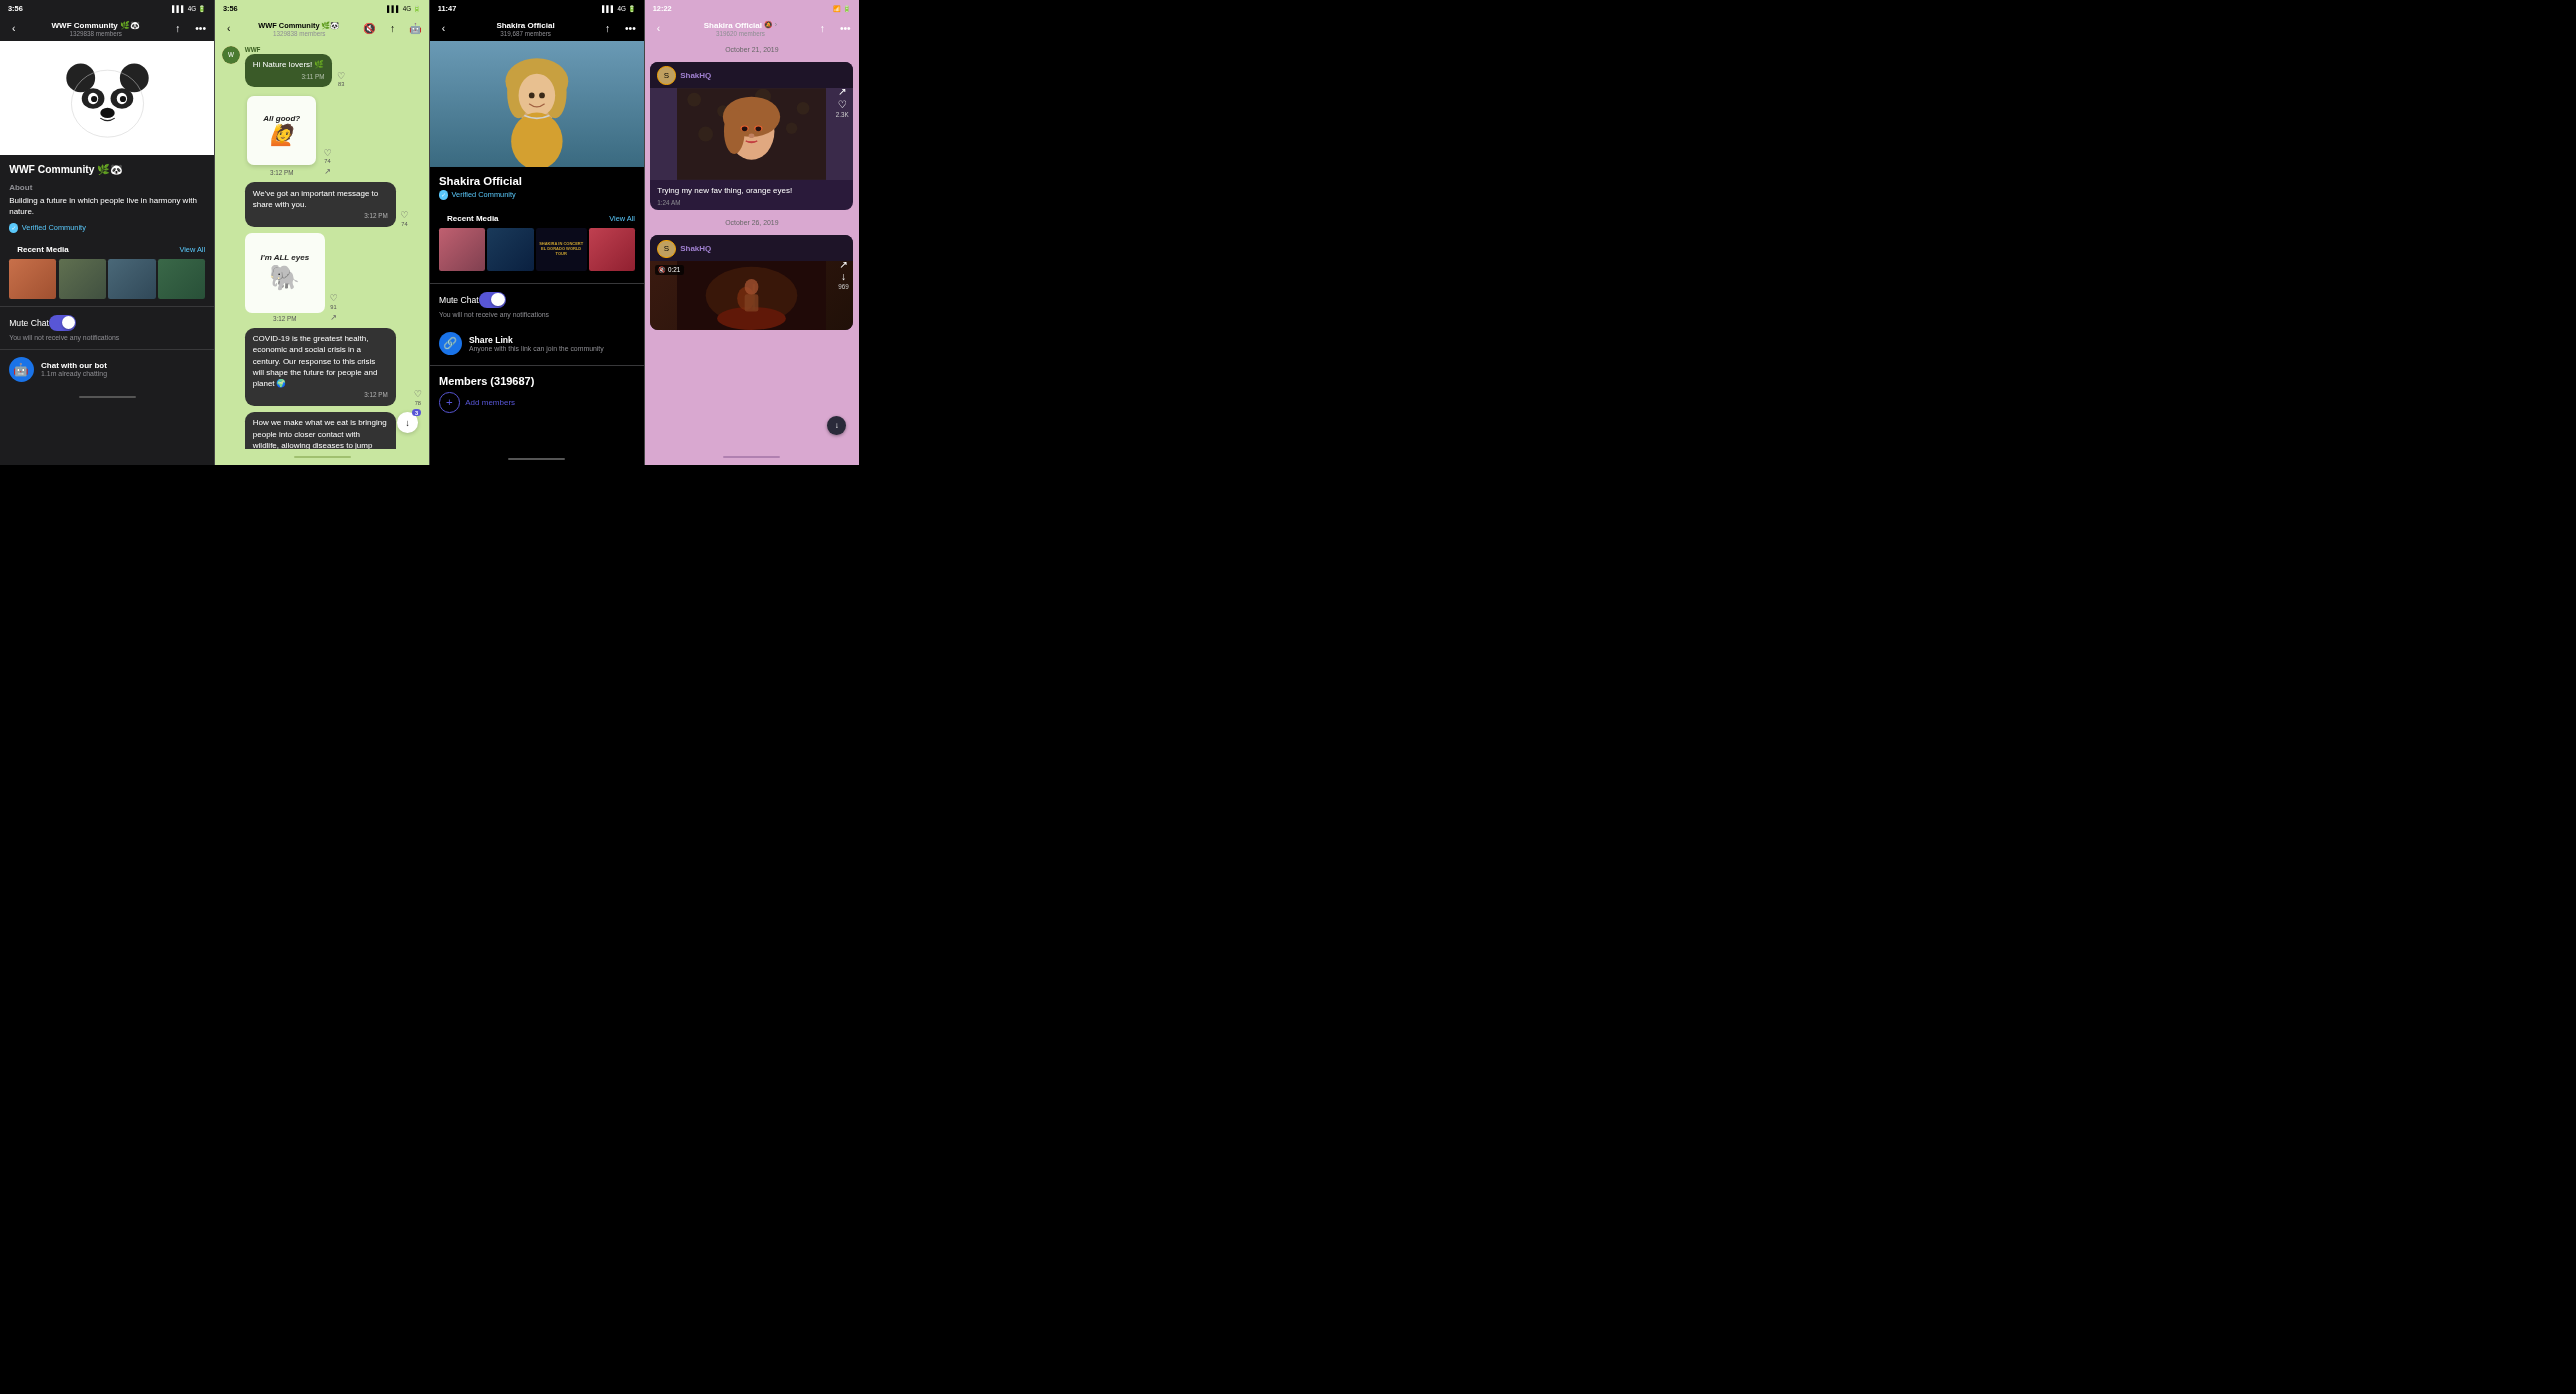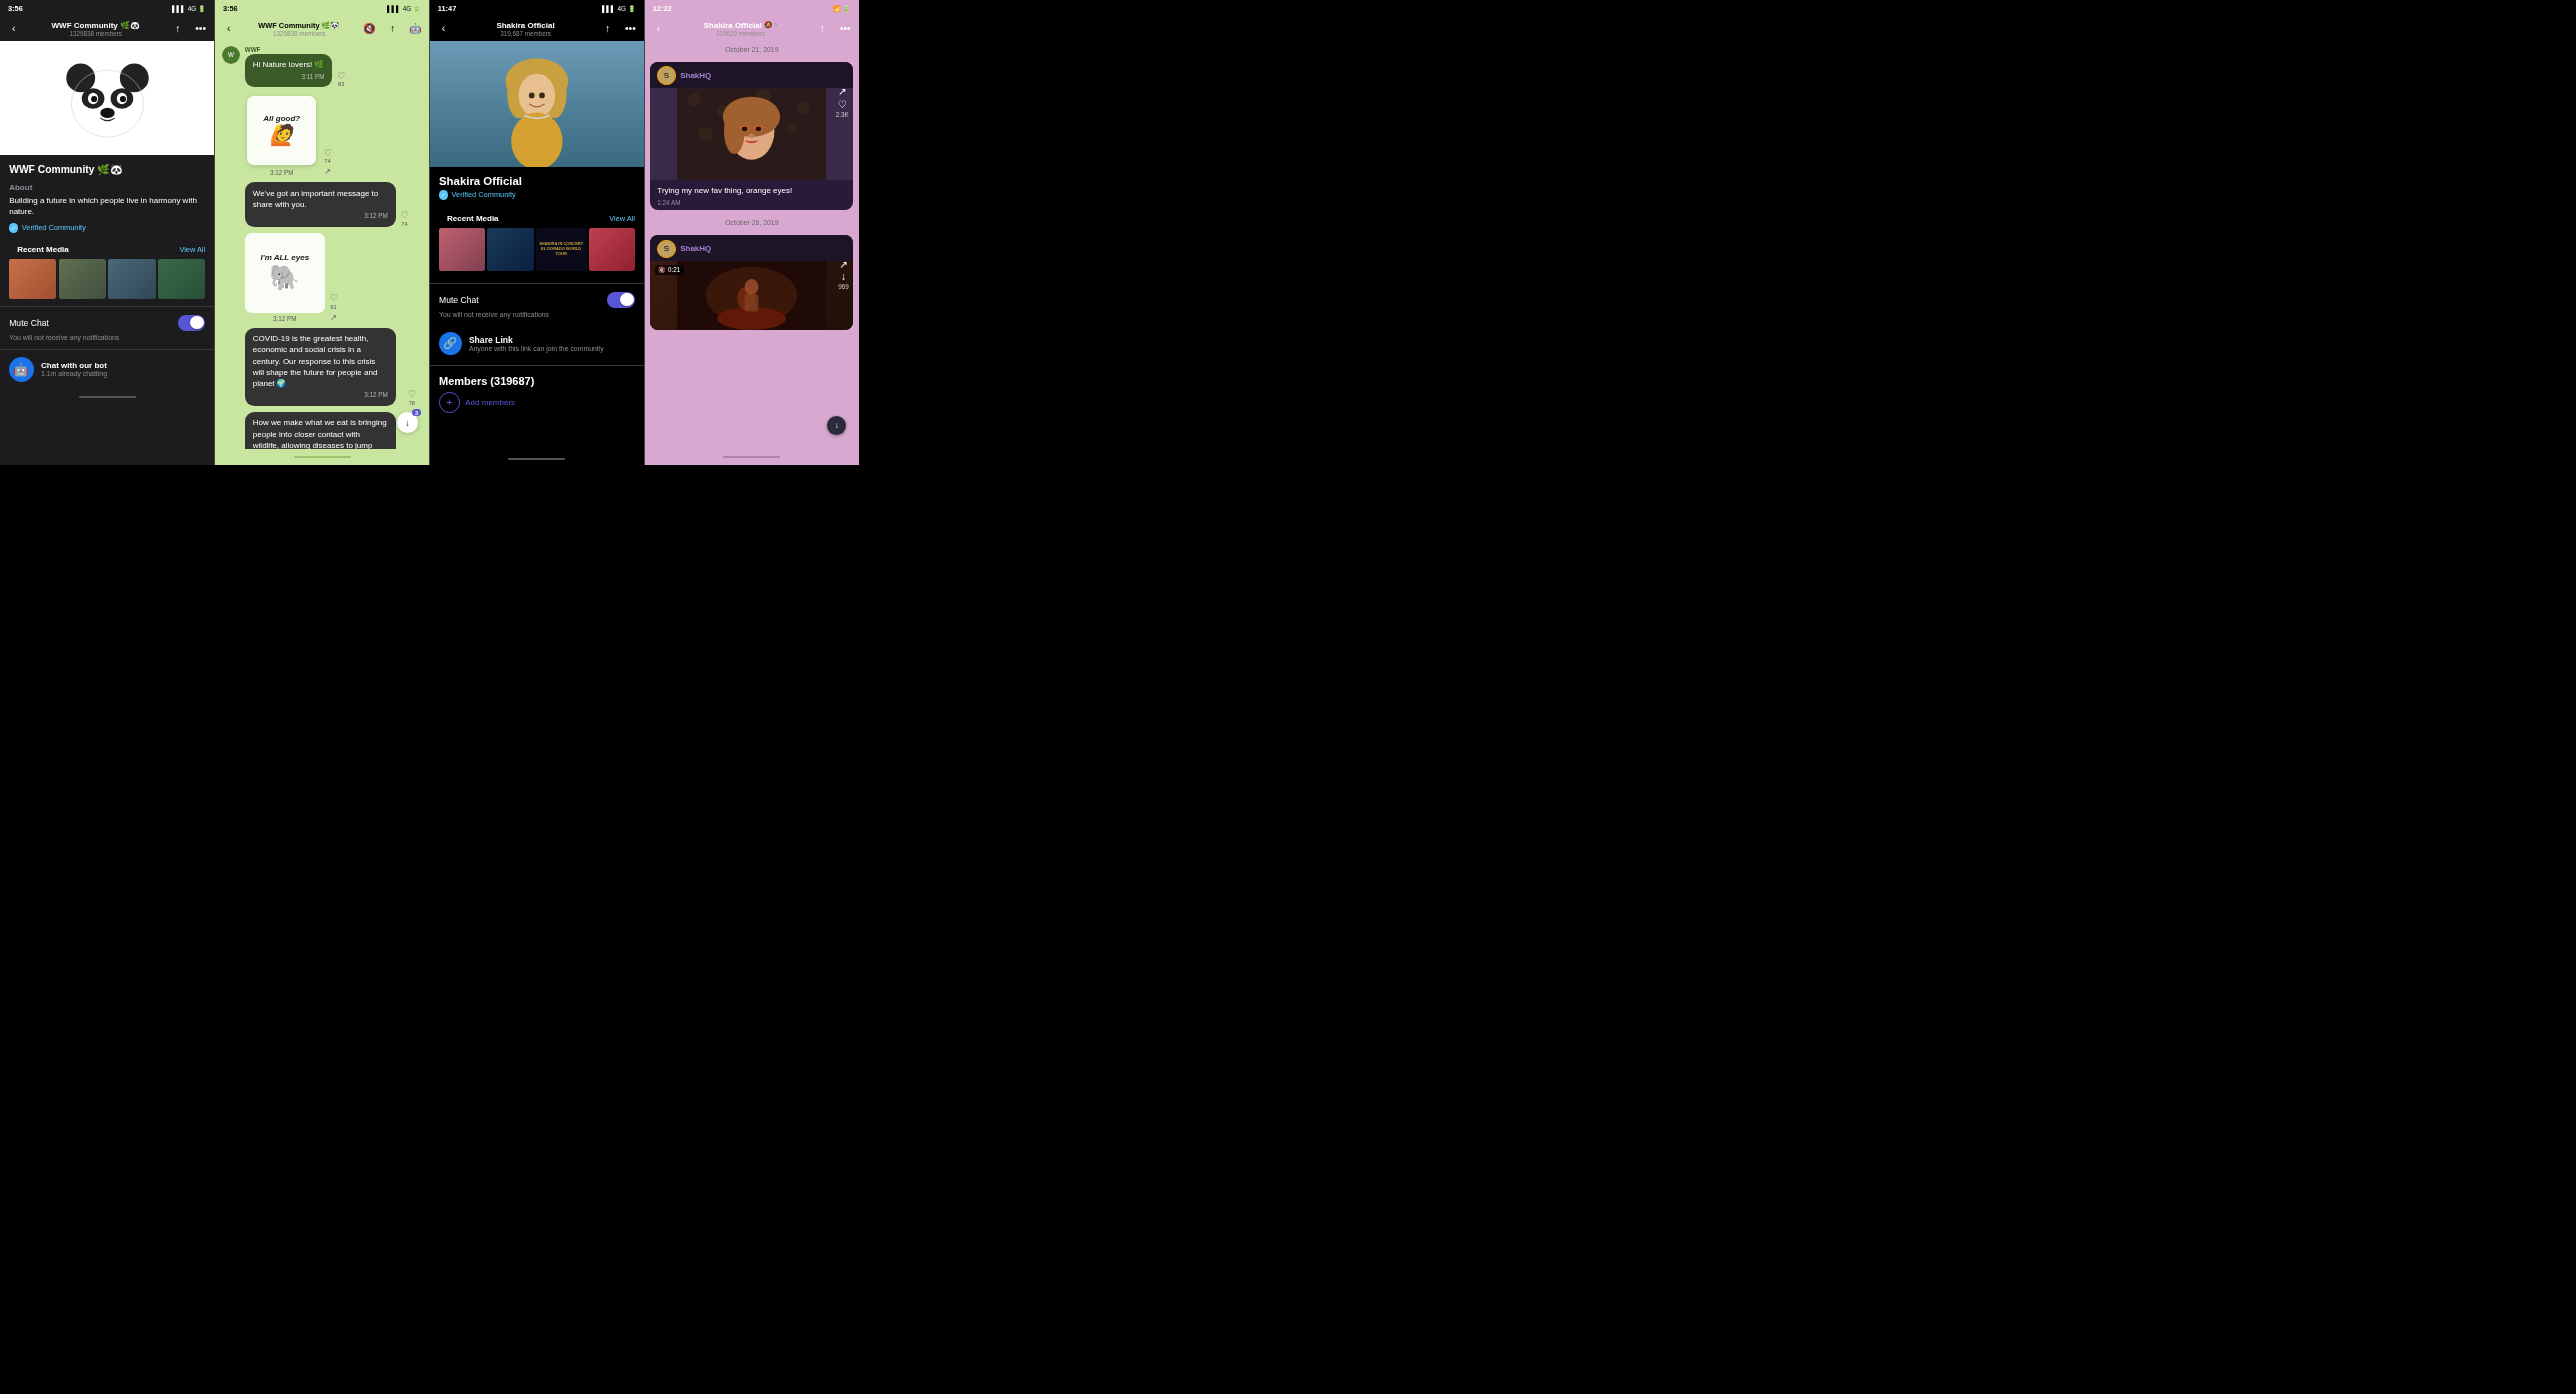--- a/index.html
+++ b/index.html
@@ -180,21 +180,21 @@
       background: #333;
     }
 
     .mute-section {
       padding: 8px 9.2px;
       border-top: 0.3px solid #38383a;
       margin-top: 6.9px;
     }
     .mute-row {
       display: flex;
-      justify-content: space-between;
+      justify-content: flex-start;
       align-items: center;
       margin-bottom: 3.4px;
     }
     .mute-label {
       font-size: 8.6px;
       color: #fff;
     }
     .toggle-switch {
       width: 27.5px;
       height: 16px;
@@ -773,21 +773,21 @@
         </div>
         <div style="display:flex;flex-direction:column;align-items:center;gap:0.6px;">
           <span style="font-size:9.2px;color:#666;">♡</span>
           <span style="font-size:5.7px;color:#555;">91</span>
           <span style="font-size:8px;color:#666;margin-top:2.3px;">↗</span>
         </div>
       </div>
     </div>
 
     <div class="chat-msg-row">
-      <div style="display:flex;align-items:flex-end;gap:12px;margin-left:23px;">
+      <div style="display:flex;align-items:flex-end;gap:18px;margin-left:23px;">
         <div class="chat-bubble dark">
           <span>COVID-19 is the greatest health, economic and social crisis in a century. Our response to this crisis will shape the future for people and planet 🌍</span>
           <div class="chat-time">3:12 PM</div>
         </div>
         <div style="display:flex;flex-direction:column;align-items:center;gap:0.6px;">
           <span style="font-size:9.2px;color:#666;">♡</span>
           <span style="font-size:5.7px;color:#555;">78</span>
         </div>
       </div>
     </div>

